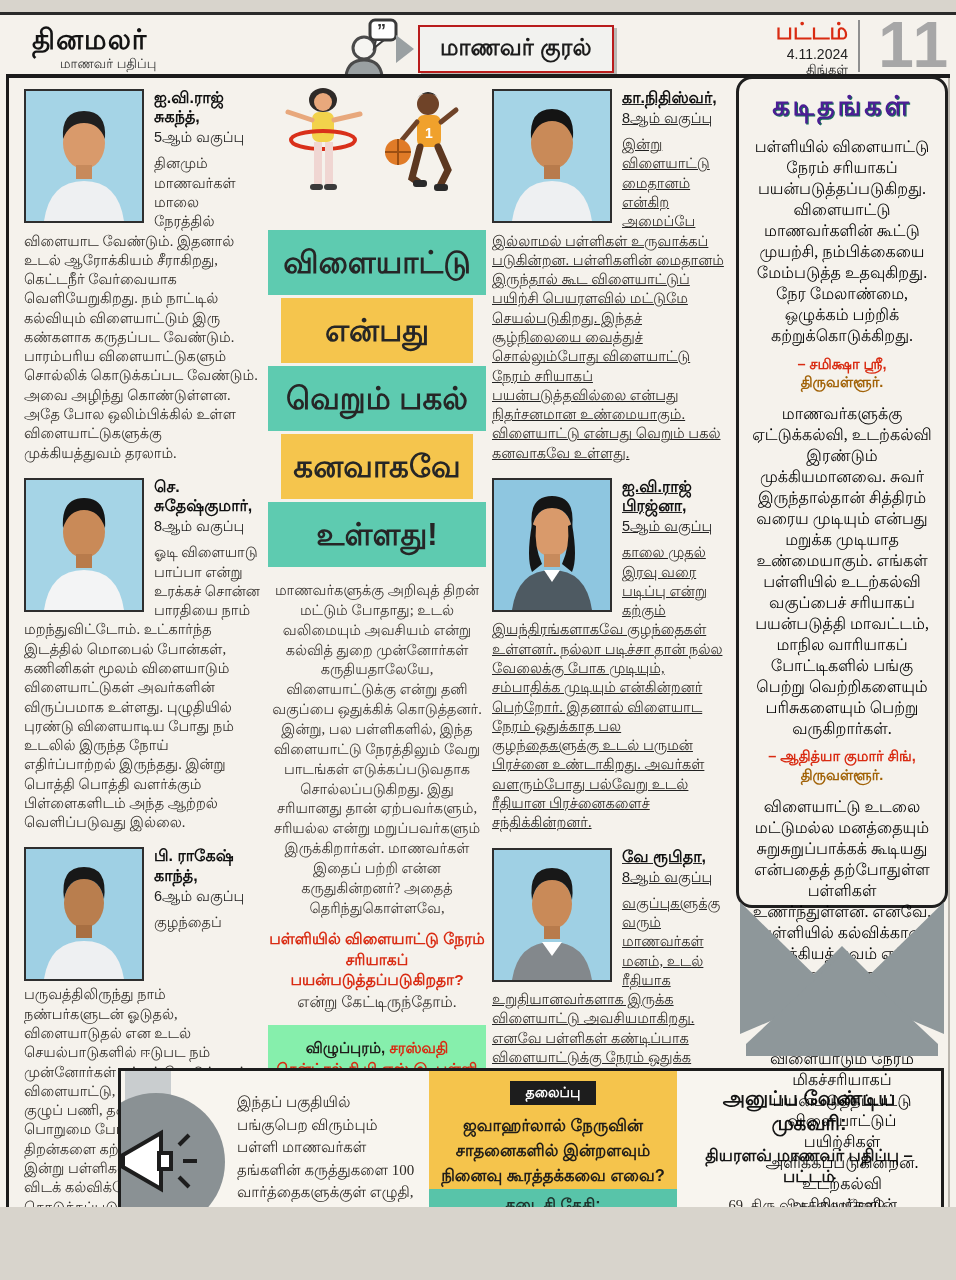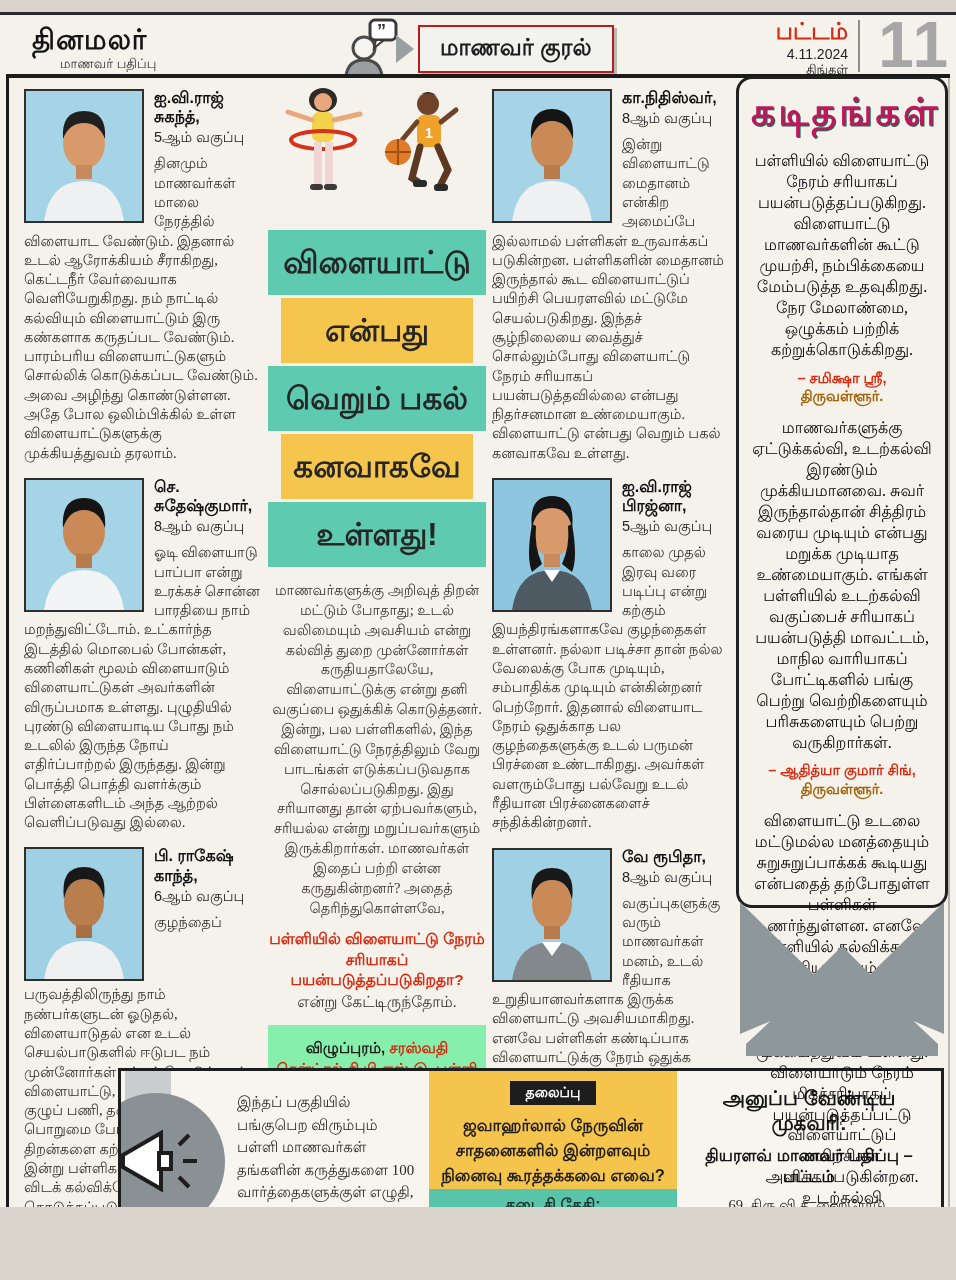--- a/index.html
+++ b/index.html
@@ -27,21 +27,21 @@
   .ed-name{color:#d92b12;font-weight:bold;font-size:23px;line-height:1;}
   .ed-date{font-size:14px;color:#222;margin-top:3px;}
   .ed-day{font-size:13px;color:#222;}
   .pagenum-divider{position:absolute;right:96px;top:4px;width:2px;height:52px;background:#8f8f8f;}
   .pagenum{position:absolute;right:6px;top:-8px;font-size:64px;font-weight:bold;color:#a7a7a7;letter-spacing:2px;}
 
   
   .col{position:absolute;top:74px;}
   .col-left{left:24px;width:238px;}
   .col-mid{left:268px;width:218px;top:70px;}
-  .col-right{left:492px;width:236px;}
+  .col-right{left:492px;width:236px;text-decoration:underline;}
   .col-letters{left:736px;width:212px;top:64px;height:1000px;}
 
   
   .article{margin-bottom:12px;overflow:hidden;}
   .photo{float:left;width:116px;height:130px;border:2px solid #2e2e2e;background:#a5d4e6;margin:3px 10px 4px 0;}
   .photo svg{display:block;}
   .s-name{font-weight:bold;font-size:16px;color:#101010;line-height:1.2;padding-top:2px;}
   .s-grade{font-size:14.5px;color:#222;margin:3px 0 7px;}
   .s-body{font-family:"Liberation Serif",serif;font-size:14.5px;line-height:1.33;color:#332f2b;}
 
@@ -54,21 +54,21 @@
   .intro{margin-top:14px;font-family:"Liberation Serif",serif;font-size:14.5px;line-height:1.37;text-align:center;color:#3a3531;}
   .q-red{margin-top:10px;text-align:center;color:#d92b12;font-weight:bold;font-size:15.5px;line-height:1.35;}
   .q-suffix{text-align:center;font-family:"Liberation Serif",serif;font-size:15.5px;color:#332f2b;margin-top:2px;}
   .note-box{background:#86efac;margin-top:12px;padding:12px 8px;text-align:center;font-weight:bold;font-size:15px;line-height:1.4;color:#1e1b18;}
   .note-red{color:#d92b12;}
   .mid-bottom{position:relative;margin-top:10px;}
   .ball-marks{position:absolute;left:4px;top:28px;color:#d92b12;font-weight:bold;font-size:22px;}
 
   
   .letters-box{border:3px solid #1f1f1f;border-radius:16px;height:818px;padding:8px 12px 0;position:relative;z-index:1;background:transparent;}
-  .letters-title{color:#be185d;font-size:38px;font-weight:bold;text-align:center;letter-spacing:3px;text-shadow:1px 1px 0 #19705a;margin:4px 0 12px;}
+  .letters-title{color:#4c1d95;font-size:27px;font-weight:bold;text-align:center;letter-spacing:3px;text-shadow:1px 1px 0 #19705a;margin:4px 0 12px;}
   .letter-body{font-family:"Liberation Serif",serif;font-size:16px;line-height:1.31;color:#000000;text-align:center;}
   .letter-sign{color:#d92b12;font-weight:bold;text-align:center;font-size:14.5px;margin-top:8px;line-height:1.3;}
   .letter-place{color:#a16207;font-weight:bold;text-align:center;font-size:14.5px;margin-bottom:12px;line-height:1.3;}
   .envelope{position:absolute;left:0;top:808px;z-index:2;}
 
   
   .footer-box{position:absolute;left:118px;top:1056px;width:820px;height:184px;border:3px solid #1d1d1d;background:#f8f5ef;display:flex;}
   .f-graphic{width:106px;position:relative;overflow:hidden;}
   .f-ribbon{position:absolute;left:4px;top:-12px;width:46px;height:210px;background:#c9cdcf;}
   .f-circle{position:absolute;left:-34px;top:22px;width:138px;height:138px;border-radius:50%;background:#8a9194;}

